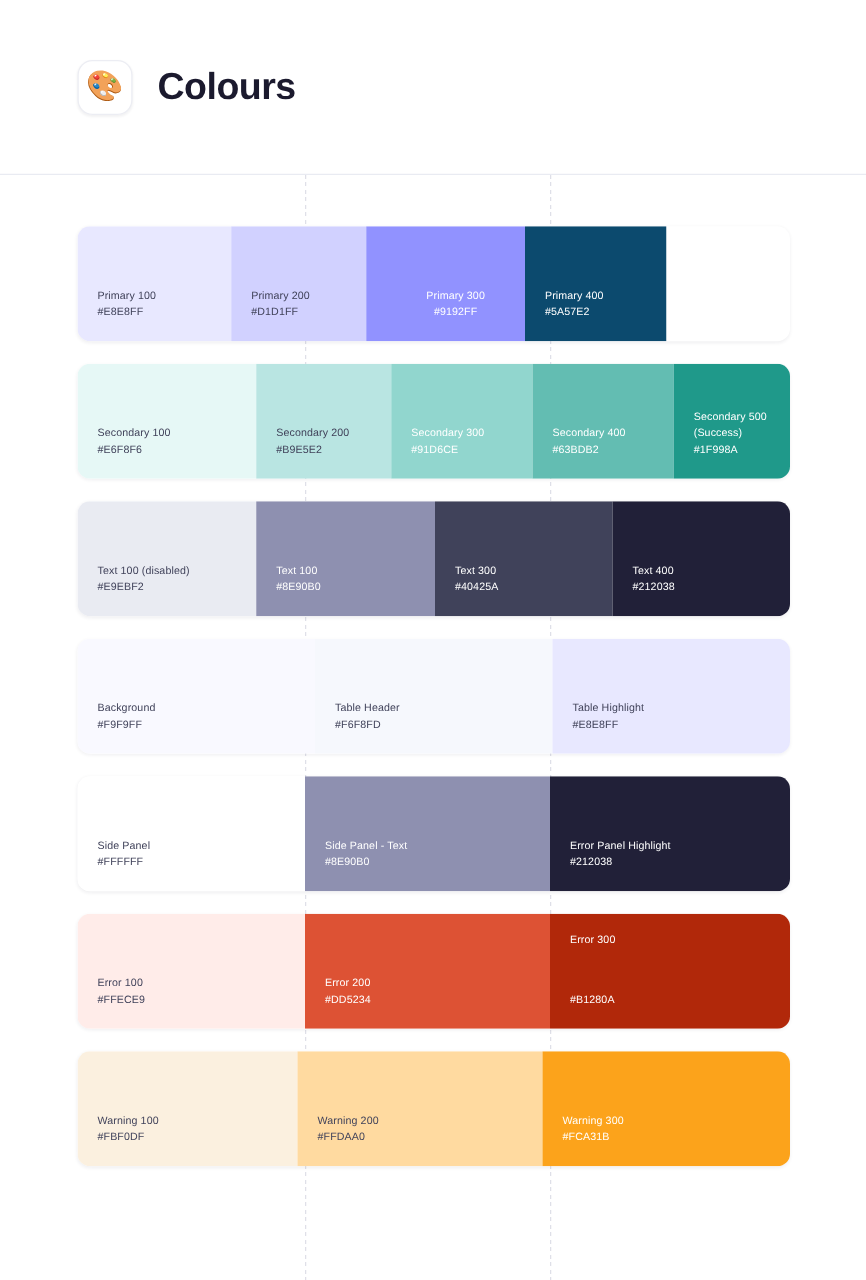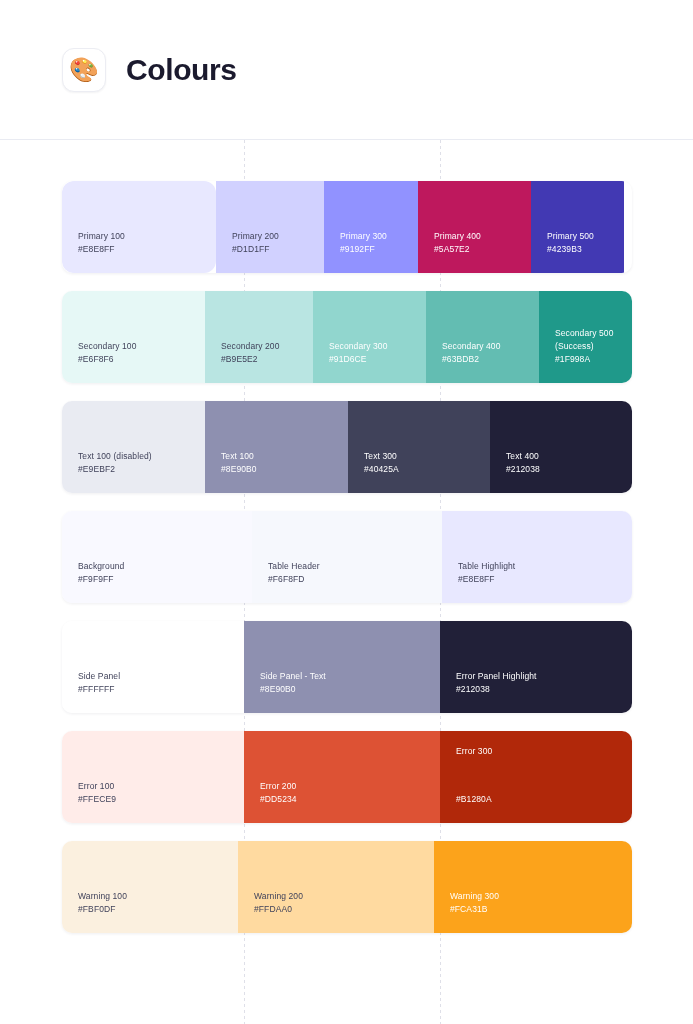--- a/index.html
+++ b/index.html
@@ -93,39 +93,35 @@
   </div>
 </div>
 
 <div class="guides" id="guides">
     <div class="guide" style="left: 244px;"></div>
     <div class="guide" style="left: 440px;"></div>
   </div>
 
 <div class="board" id="board">
     <div class="row">
-      <div class="swatch dark" style="background: rgb(232, 232, 255); width: 154px; border-radius: 12px;">
+      <div class="swatch dark" style="background: rgb(232, 232, 255); width: 123px;">
         <div class="name">Primary 100</div>
         <div class="hex">#E8E8FF</div>
       </div>
       <div class="swatch dark" style="background: rgb(209, 209, 255); width: 108px;">
         <div class="name">Primary 200</div>
         <div class="hex">#D1D1FF</div>
       </div>
-      <div class="swatch light" style="background: rgb(145, 146, 255); width: 94px;">
+      <div class="swatch light" style="background: rgb(145, 146, 255); width: 127px; text-align: center;">
         <div class="name">Primary 300</div>
         <div class="hex">#9192FF</div>
       </div>
-      <div class="swatch light" style="background: #be185d; width: 113px;">
+      <div class="swatch light" style="background: #0c4a6e; width: 113px;">
         <div class="name">Primary 400</div>
         <div class="hex">#5A57E2</div>
-      </div>
-      <div class="swatch light" style="background: rgb(66, 57, 179); width: 93px;">
-        <div class="name">Primary 500</div>
-        <div class="hex">#4239B3</div>
       </div>
     </div>
     <div class="row">
       <div class="swatch dark" style="background: rgb(230, 248, 246); width: 143px;">
         <div class="name">Secondary 100</div>
         <div class="hex">#E6F8F6</div>
       </div>
       <div class="swatch dark" style="background: rgb(185, 229, 226); width: 108px;">
         <div class="name">Secondary 200</div>
         <div class="hex">#B9E5E2</div>

